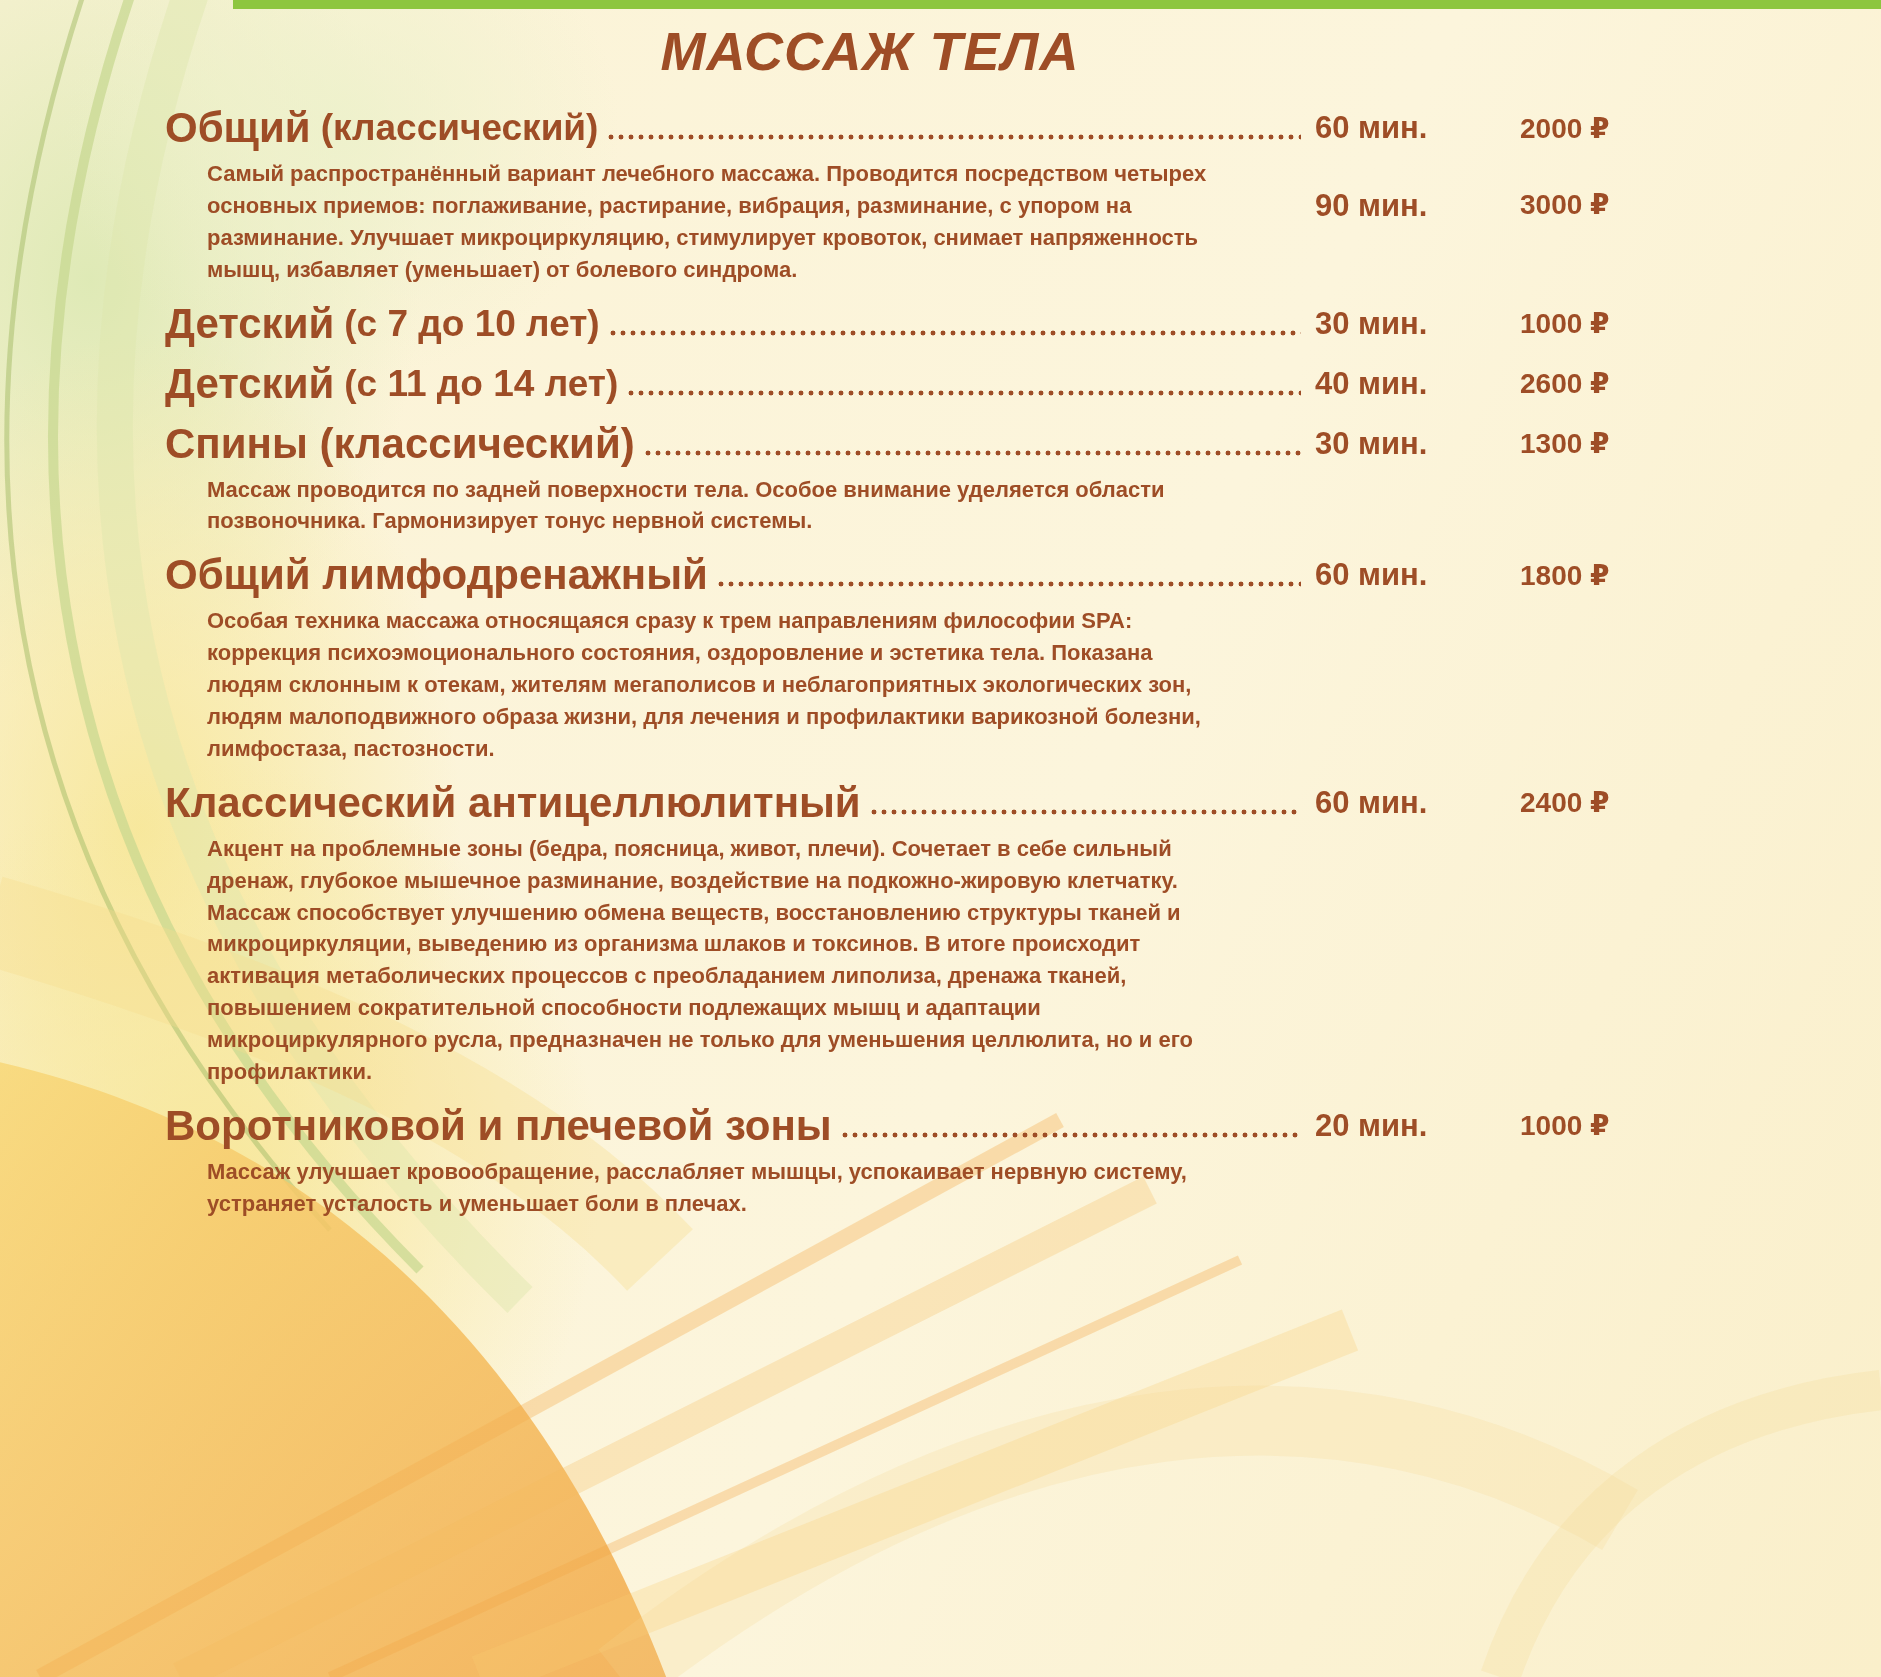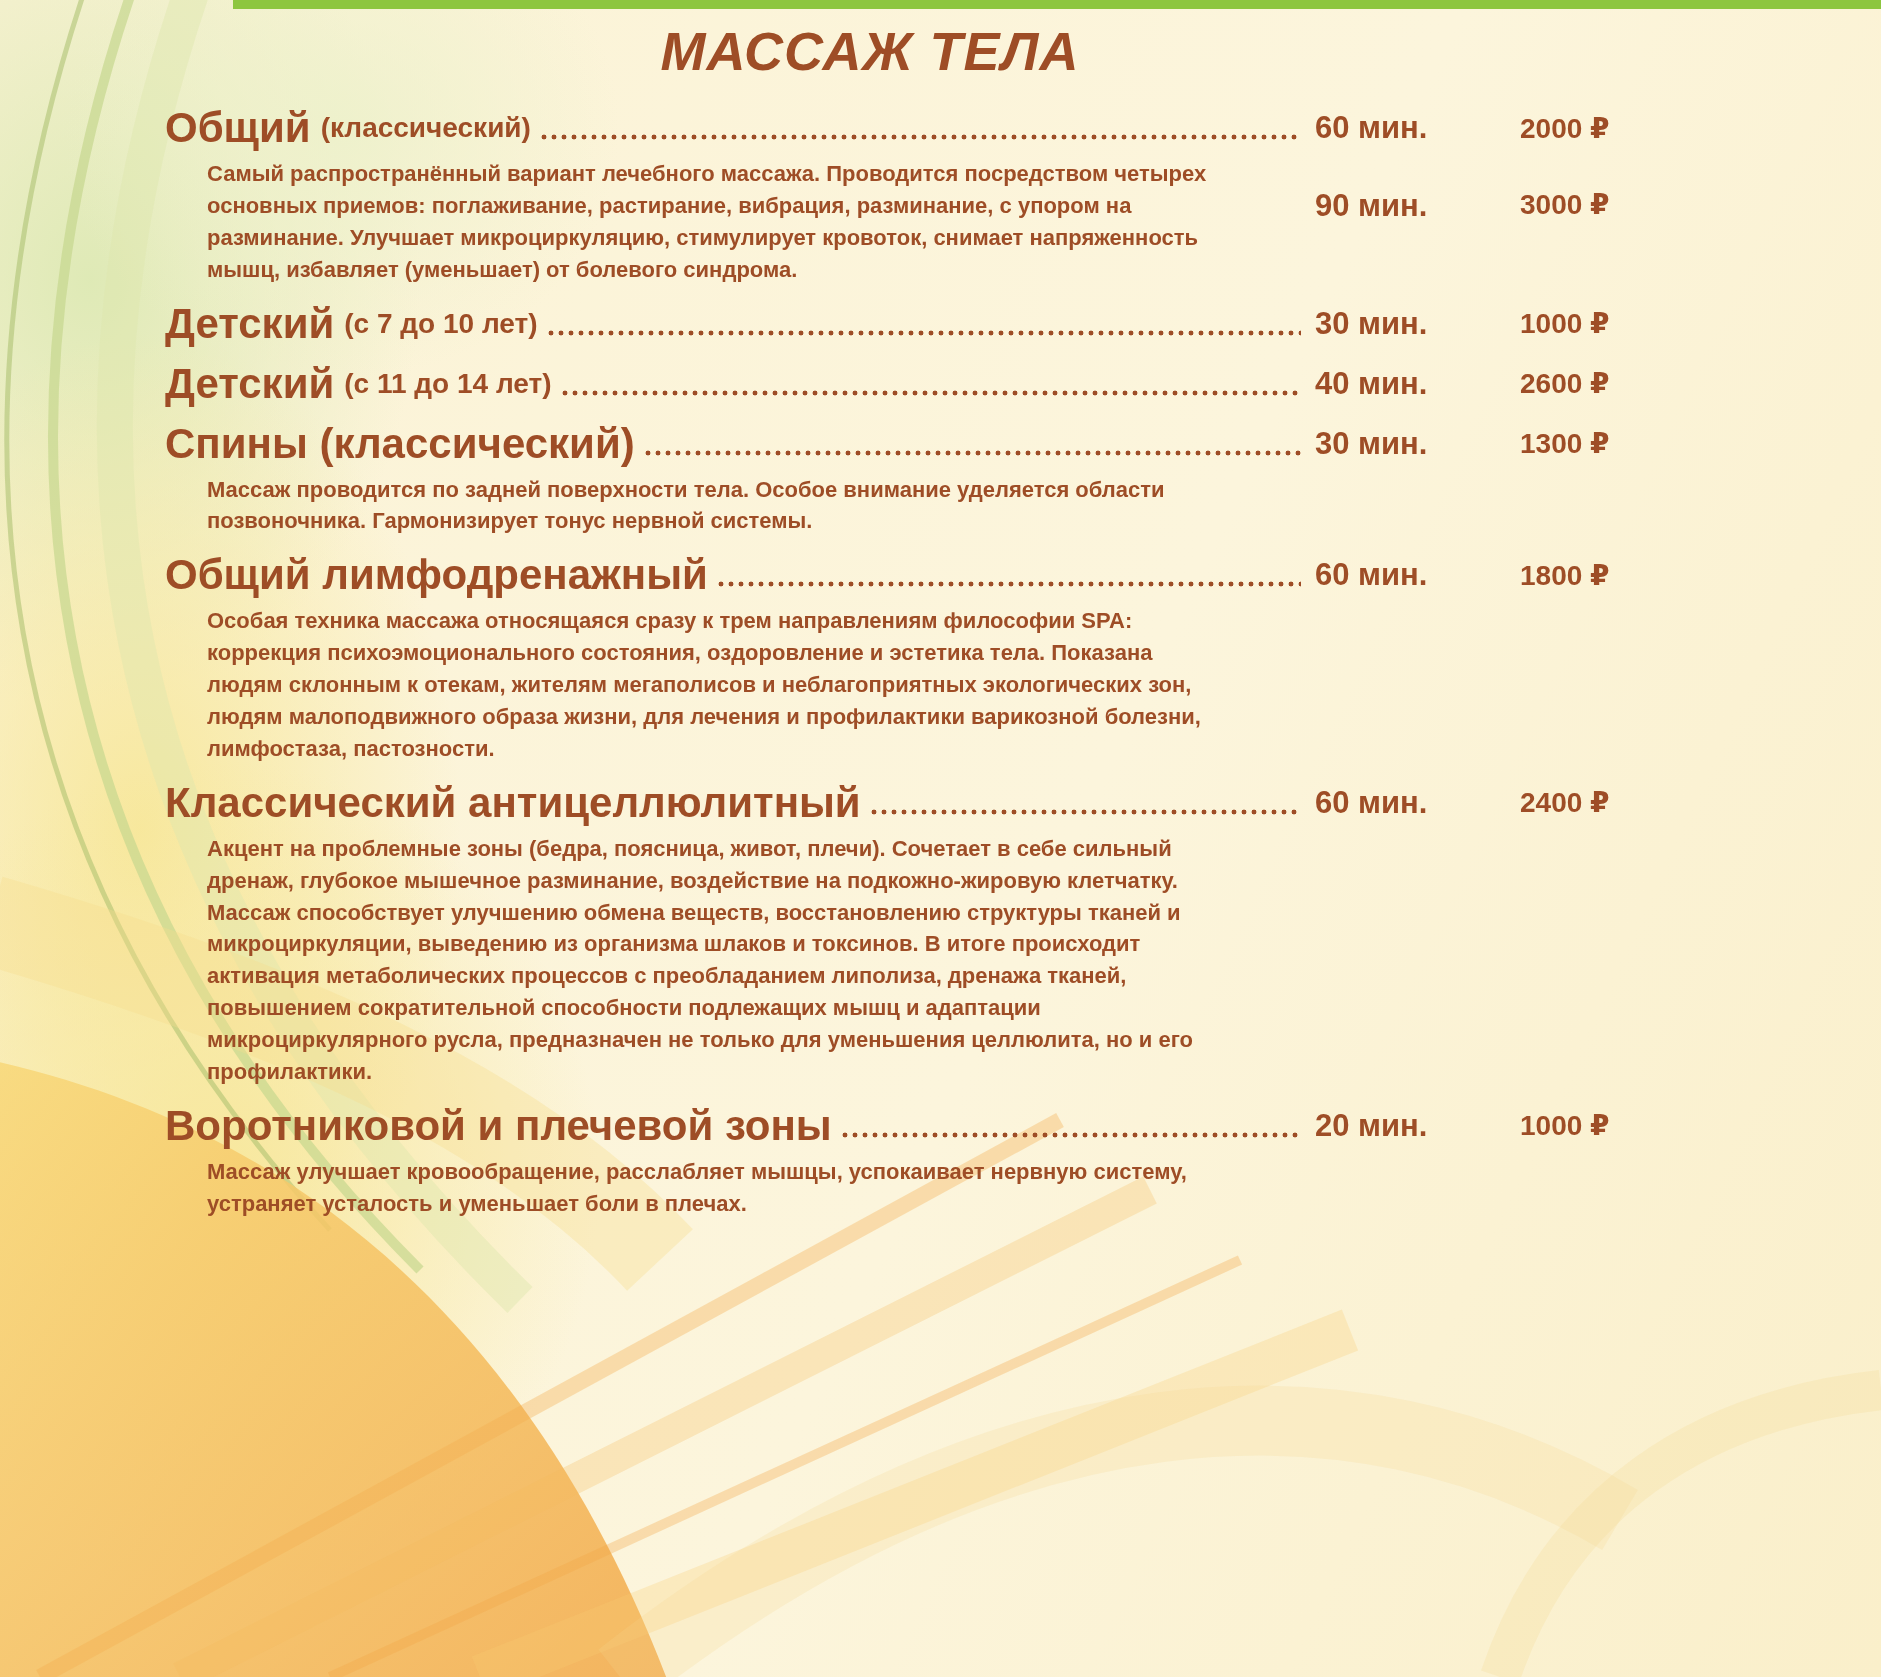--- a/index.html
+++ b/index.html
@@ -30,21 +30,21 @@
     letter-spacing:1px;
     margin:8px 120px 22px 0;
     font-style:italic;
   }
   .item{position:relative;margin-bottom:12px;}
   .item-head{
     display:flex;align-items:center;
     white-space:nowrap;
   }
   .item-name{font-size:42px;font-weight:bold;}
-  .item-suffix{font-size:28px;font-weight:bold;margin-left:10px;}
+  .item-suffix{font-size:37px;font-weight:bold;margin-left:10px;}
   .item-suffix:empty{display:none;margin:0;}
   .dots{
     flex:1;align-self:flex-end;
     height:6px;margin:0 14px 12px 10px;
     background-image:radial-gradient(circle at 3px 3px,var(--brown) 2.2px,transparent 2.7px);
     background-size:10px 6px;background-repeat:repeat-x;
   }
   .duration{width:205px;font-size:31px;font-weight:bold;}
   .price{width:175px;font-size:28px;font-weight:bold;}
   .second-price{

